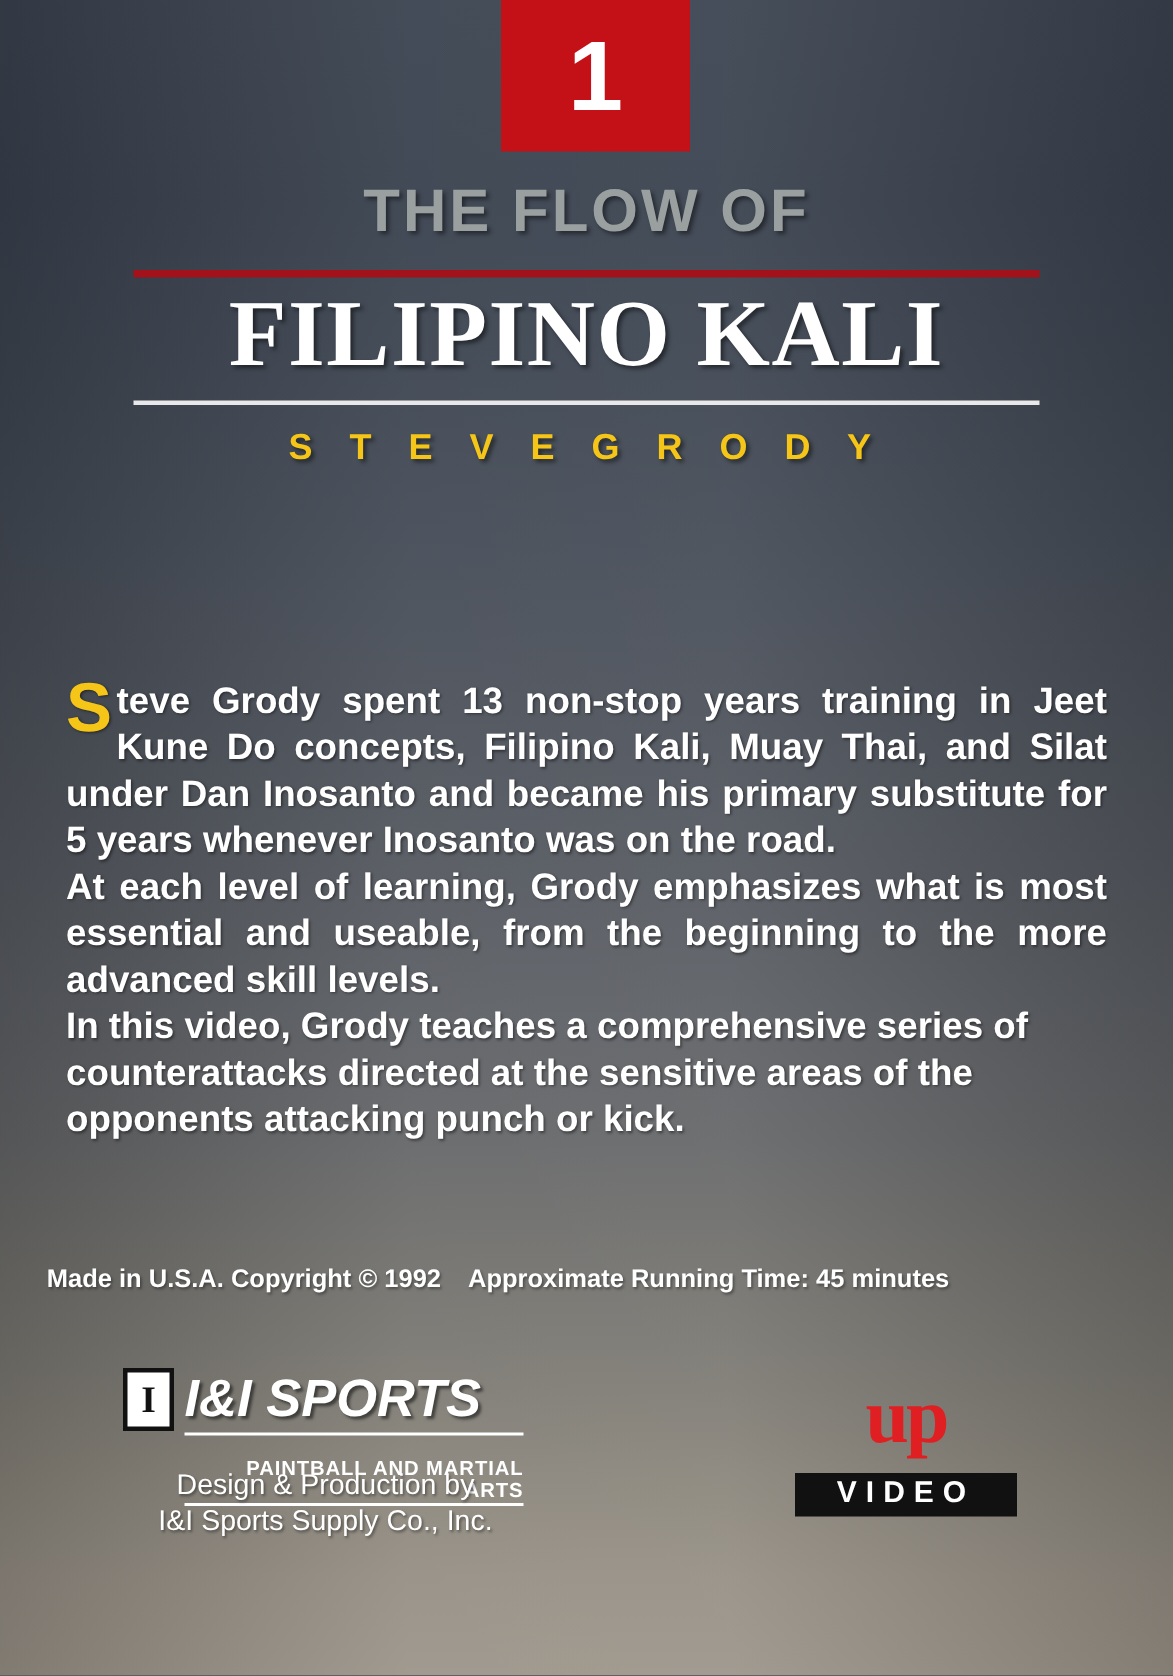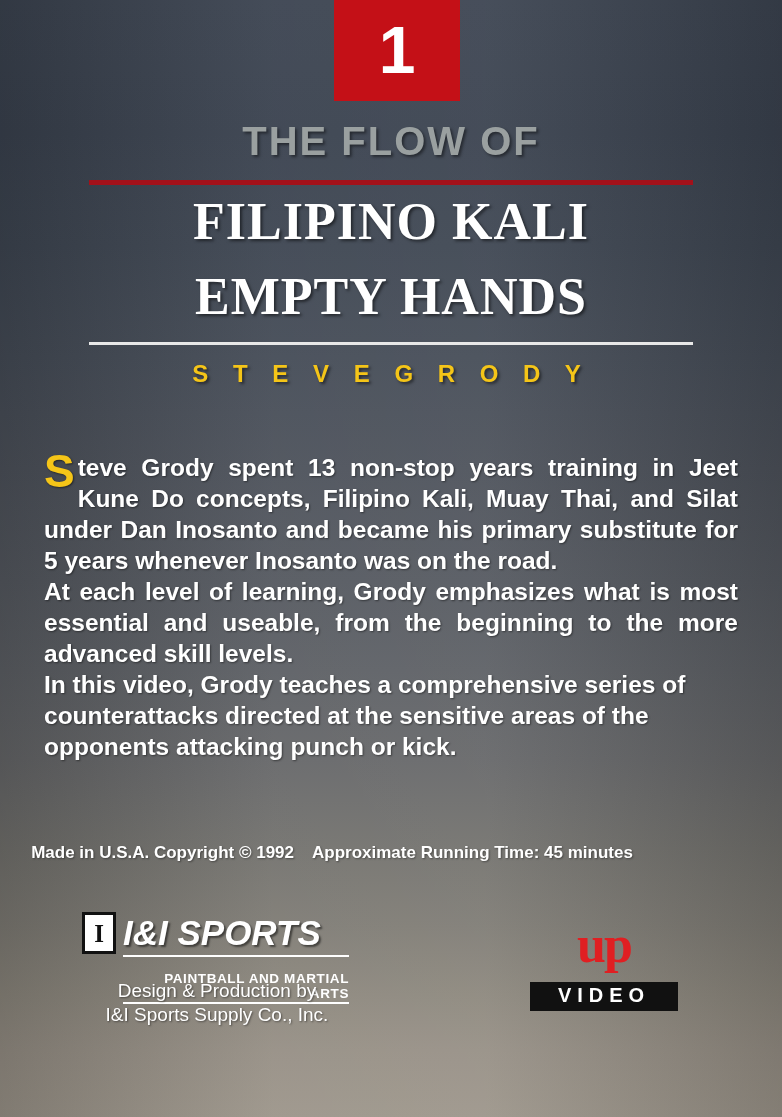--- a/index.html
+++ b/index.html
@@ -78,21 +78,21 @@
   }
   .rule-red {
     width: 604px;
     height: 5px;
     background: #a3111a;
     margin: 6px auto 2px auto;
   }
   .t2, .t3 {
     color: #ffffff;
     font-family: "Liberation Serif", serif;
-    font-size: 52px;
+    font-size: 63px;
     font-weight: bold;
     line-height: 70px;
     letter-spacing: 1px;
     text-shadow: 2px 2px 3px rgba(0,0,0,0.5);
   }
   .t3 { margin-top: 5px; }
   .rule-white {
     width: 604px;
     height: 3px;
     background: #e8e8e8;
@@ -241,21 +241,20 @@
 
 <div id="page">
   <div id="inner">
 
     <div class="badge">1</div>
 
     <div class="title-block">
       <div class="t1">THE FLOW OF</div>
       <div class="rule-red"></div>
       <div class="t2">FILIPINO KALI</div>
-      <div class="t3">EMPTY HANDS</div>
       <div class="rule-white"></div>
       <div class="t-author">S T E V E   G R O D Y</div>
     </div>
 
     <div class="body-copy">
       <p><span class="dropcap">S</span><span>teve Grody spent 13 non-stop years training in Jeet Kune Do concepts, Filipino Kali, Muay Thai, and Silat under Dan Inosanto and became his primary substitute for 5 years whenever Inosanto was on the road.</span></p>
       <p>At each level of learning, Grody emphasizes what is most essential and useable, from the beginning to the more advanced skill levels.</p>
       <p class="last-line">In this video, Grody teaches a comprehensive series of counterattacks directed at the sensitive areas of the opponents attacking punch or kick.</p>
     </div>
 

